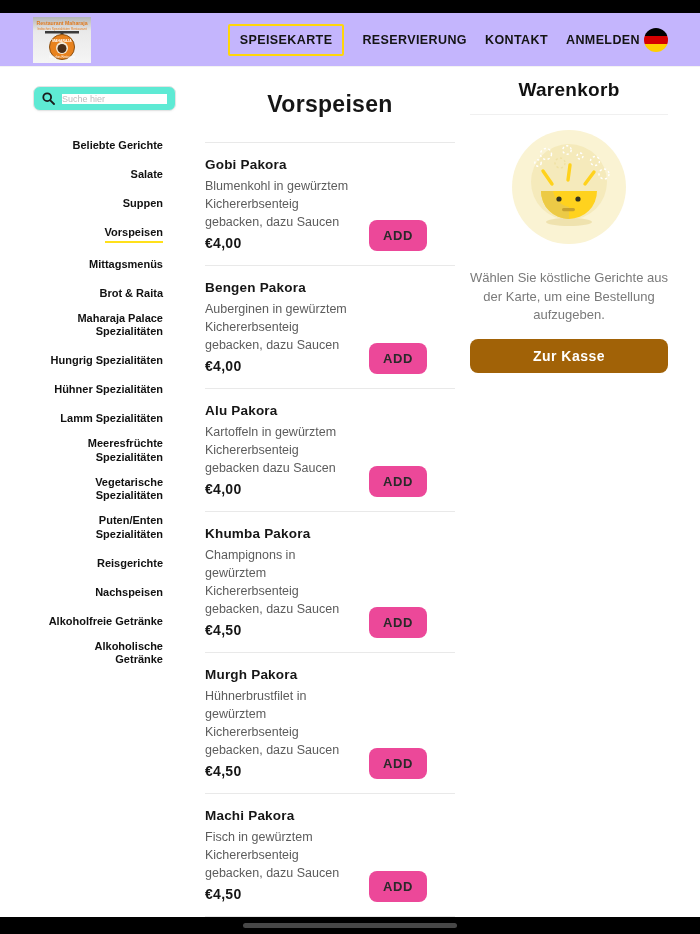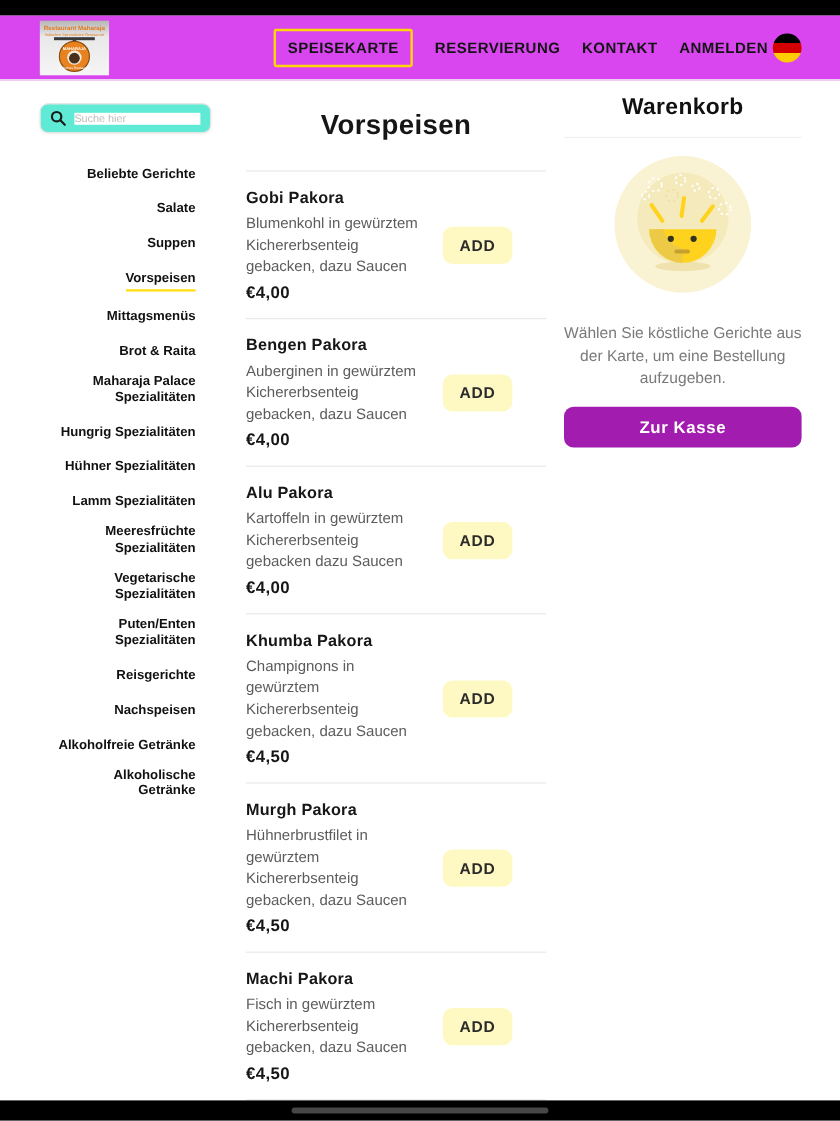--- a/index.html
+++ b/index.html
@@ -3,21 +3,21 @@
 <meta charset="utf-8">
 <style>
   * { margin:0; padding:0; box-sizing:border-box; }
   html,body { width:700px; height:934px; overflow:hidden; }
   body {
     font-family:"Liberation Sans","DejaVu Sans",sans-serif;
     background:#fff; color:#1a1a1a; position:relative;
   }
   .status-bar { height:13px; background:#000; }
   .app-header {
-    height:54px; background:#d946ef; display:flex; align-items:center;
+    height:54px; background:#c4b5fd; display:flex; align-items:center;
     padding:0 32px 0 33px; border-bottom:1px solid #f3f3f3;
   }
   .logo { width:58px; height:46px; flex:none; cursor:pointer; }
   .nav { margin-left:auto; display:flex; align-items:center; gap:18px; }
   .nav-item {
     font-weight:700; font-size:12.5px; letter-spacing:.4px; color:#141414;
     cursor:pointer; white-space:nowrap;
   }
   .nav-item.active { border:2px solid #FFD60A; padding:7px 10px; border-radius:2px; }
   .flag {
@@ -44,40 +44,40 @@
     display:inline-block; font-weight:700; font-size:11px; line-height:13.5px;
     color:#111; white-space:pre-line; text-align:right;
   }
   .side-item.active .side-label { border-bottom:2px solid #FFE01A; padding-bottom:1px; }
 
   
   .main { width:250px; margin-left:29px; padding-top:12px; }
   .main-title { text-align:center; font-size:23px; font-weight:700; letter-spacing:.3px;
     color:#161616; margin:12px 0 24px; }
   .menu-list { border-top:1px solid #e9e9e9; }
-  .menu-item { border-bottom:1px solid #e9e9e9; padding:14px 0; display:flex; align-items:center; }
+  .menu-item { border-bottom:1px solid #e9e9e9; padding:14px 0; display:flex; align-items:flex-end; }
   .item-info { max-width:166px; flex:1; }
   .item-name { font-weight:700; font-size:13.5px; letter-spacing:.2px; color:#161616; margin-bottom:5px; }
   .item-desc { font-size:12.5px; color:#5c5c5c; line-height:18px; white-space:pre-line; }
   .item-price { font-weight:700; font-size:14px; letter-spacing:.3px; color:#161616; margin-top:4px; }
   .add-btn {
     flex:none; margin-left:auto; margin-right:28px; width:58px; height:31px;
-    background:#fef9c3; border:none; border-radius:8px; cursor:pointer;
+    background:#ec4899; border:none; border-radius:8px; cursor:pointer;
     font-family:inherit; font-weight:700; font-size:13px; letter-spacing:.6px; color:#2a2a2a;
   }
 
   
   .cart { width:198px; margin-left:15px; padding-top:12px; text-align:center; }
   .cart-title { font-size:19px; font-weight:700; letter-spacing:.3px; color:#111; }
   .cart-divider { border:none; border-top:1px solid #f0f0f0; margin-top:13px; }
   .illo { margin:14px auto 0; width:116px; height:116px; }
   .hungry-title { font-size:19px; font-weight:700; margin-top:8px; color:#161616; }
   .hungry-text { font-size:13px; color:#7a7a7a; line-height:18.5px; margin-top:24px; white-space:pre-line; }
   .checkout-btn {
-    margin-top:14px; width:100%; height:34px; background:#a21caf; border:none; border-radius:8px;
+    margin-top:14px; width:100%; height:34px; background:#a16207; border:none; border-radius:8px;
     color:#fff; font-family:inherit; font-weight:700; font-size:14px; letter-spacing:.5px; cursor:pointer;
   }
 
   .home-bar { position:absolute; left:0; right:0; bottom:0; height:17px; background:#000; }
   .home-indicator {
     position:absolute; left:50%; bottom:6px; transform:translateX(-50%);
     width:214px; height:5px; border-radius:3px; background:#474747; cursor:pointer;
   }
 </style>
 </head>

